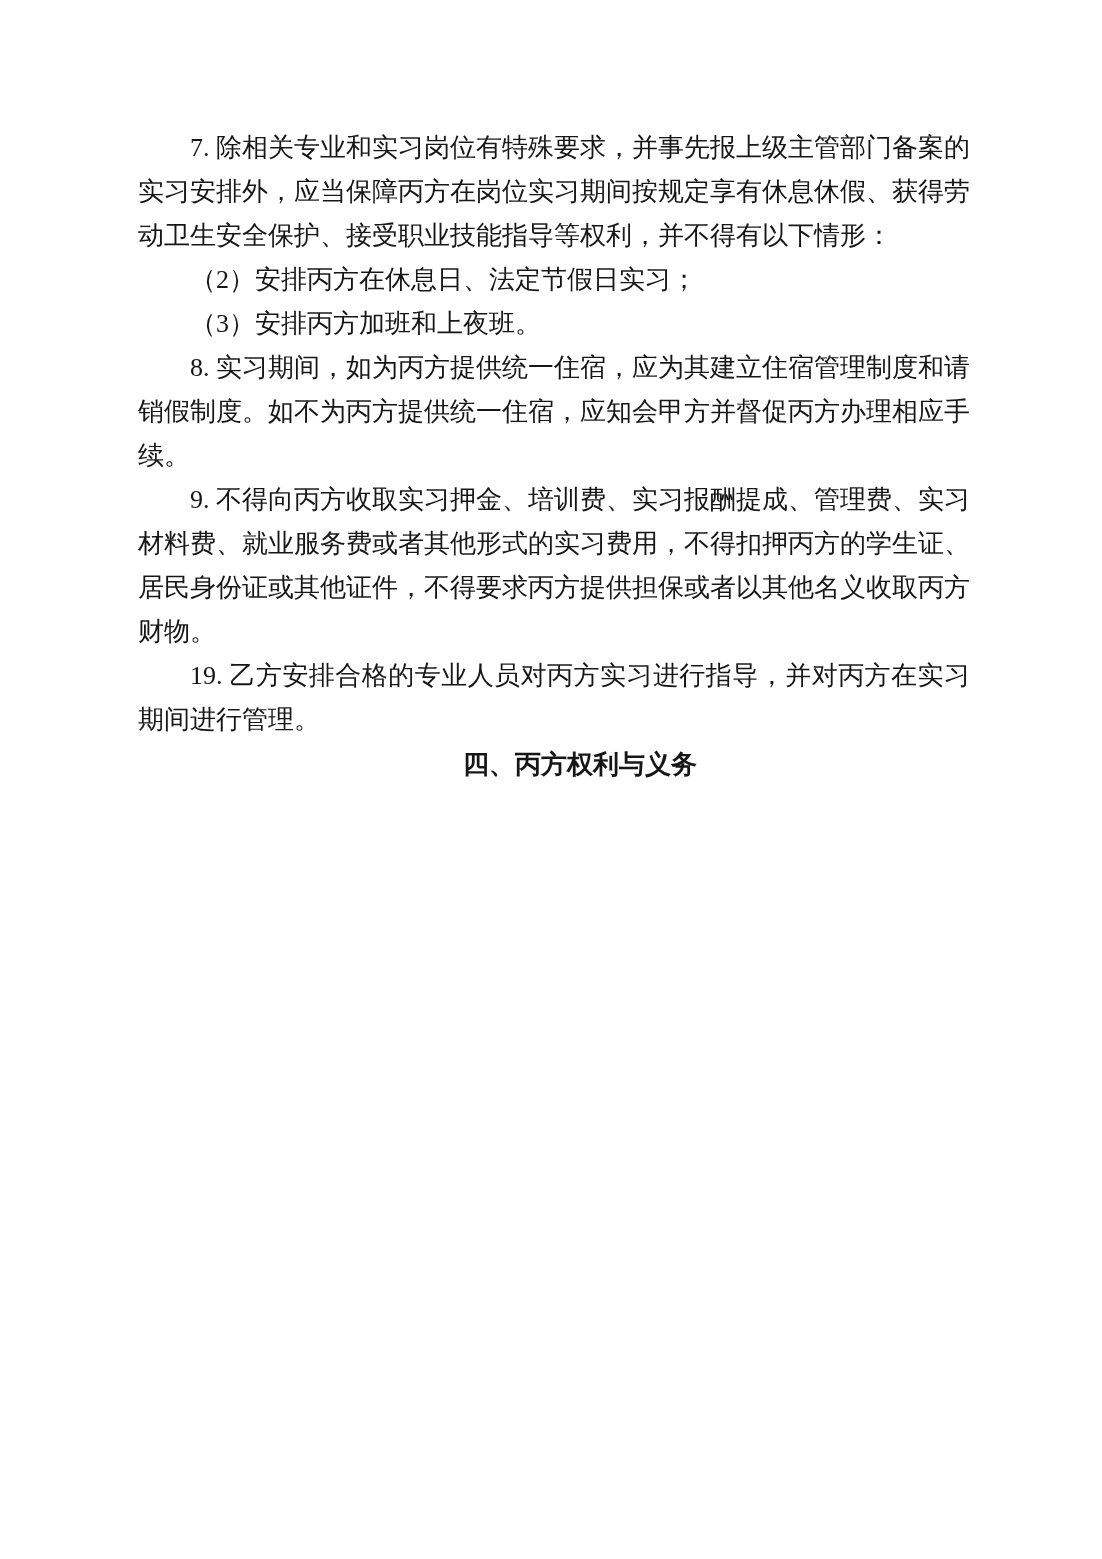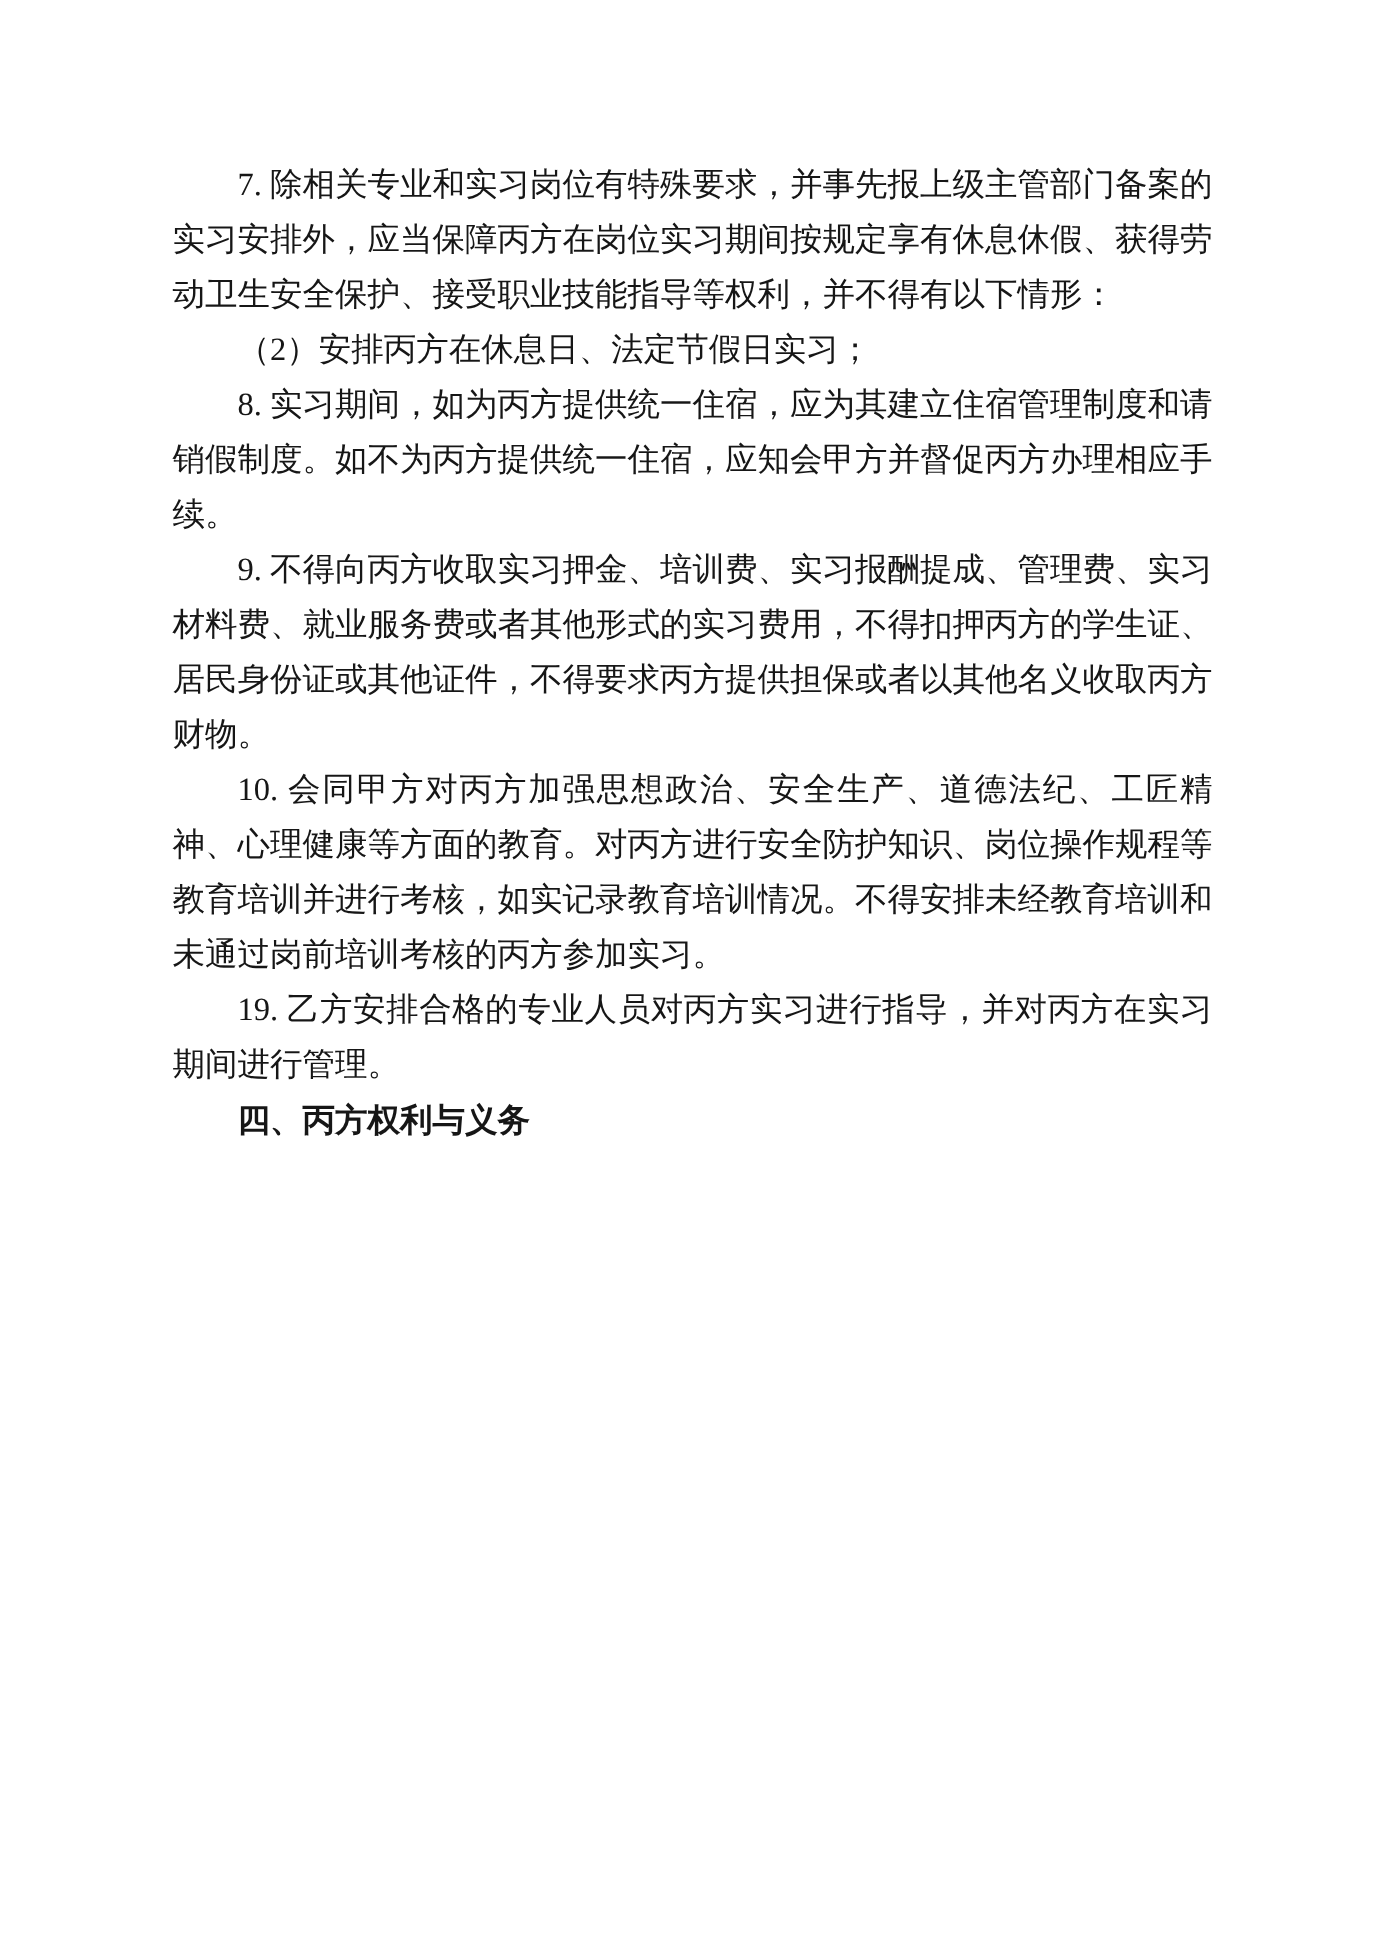--- a/index.html
+++ b/index.html
@@ -26,29 +26,29 @@
     text-align: justify;
   }
   .para {
     margin: 0;
     padding: 0;
     text-indent: 2em;
   }
   .para.heading {
     font-family: "Liberation Sans", "DejaVu Sans", sans-serif;
     font-weight: bold;
-    text-align: left;
+    text-align: center;
   }
 </style>
 </head>
 <body>
 
 <div class="page">
   <div class="doc-body" id="doc-body">
       <p class="para">7. 除相关专业和实习岗位有特殊要求，并事先报上级主管部门备案的实习安排外，应当保障丙方在岗位实习期间按规定享有休息休假、获得劳动卫生安全保护、接受职业技能指导等权利，并不得有以下情形：</p>
       <p class="para">（2）安排丙方在休息日、法定节假日实习；</p>
+      <p class="para">（3）安排丙方加班和上夜班。</p>
       <p class="para">8. 实习期间，如为丙方提供统一住宿，应为其建立住宿管理制度和请销假制度。如不为丙方提供统一住宿，应知会甲方并督促丙方办理相应手续。</p>
       <p class="para">9. 不得向丙方收取实习押金、培训费、实习报酬提成、管理费、实习材料费、就业服务费或者其他形式的实习费用，不得扣押丙方的学生证、居民身份证或其他证件，不得要求丙方提供担保或者以其他名义收取丙方财物。</p>
-      <p class="para">10. 会同甲方对丙方加强思想政治、安全生产、道德法纪、工匠精神、心理健康等方面的教育。对丙方进行安全防护知识、岗位操作规程等教育培训并进行考核，如实记录教育培训情况。不得安排未经教育培训和未通过岗前培训考核的丙方参加实习。</p>
       <p class="para">19. 乙方安排合格的专业人员对丙方实习进行指导，并对丙方在实习期间进行管理。</p>
       <p class="para heading">四、丙方权利与义务</p>
     </div>
 </div>
 
 </body></html>

